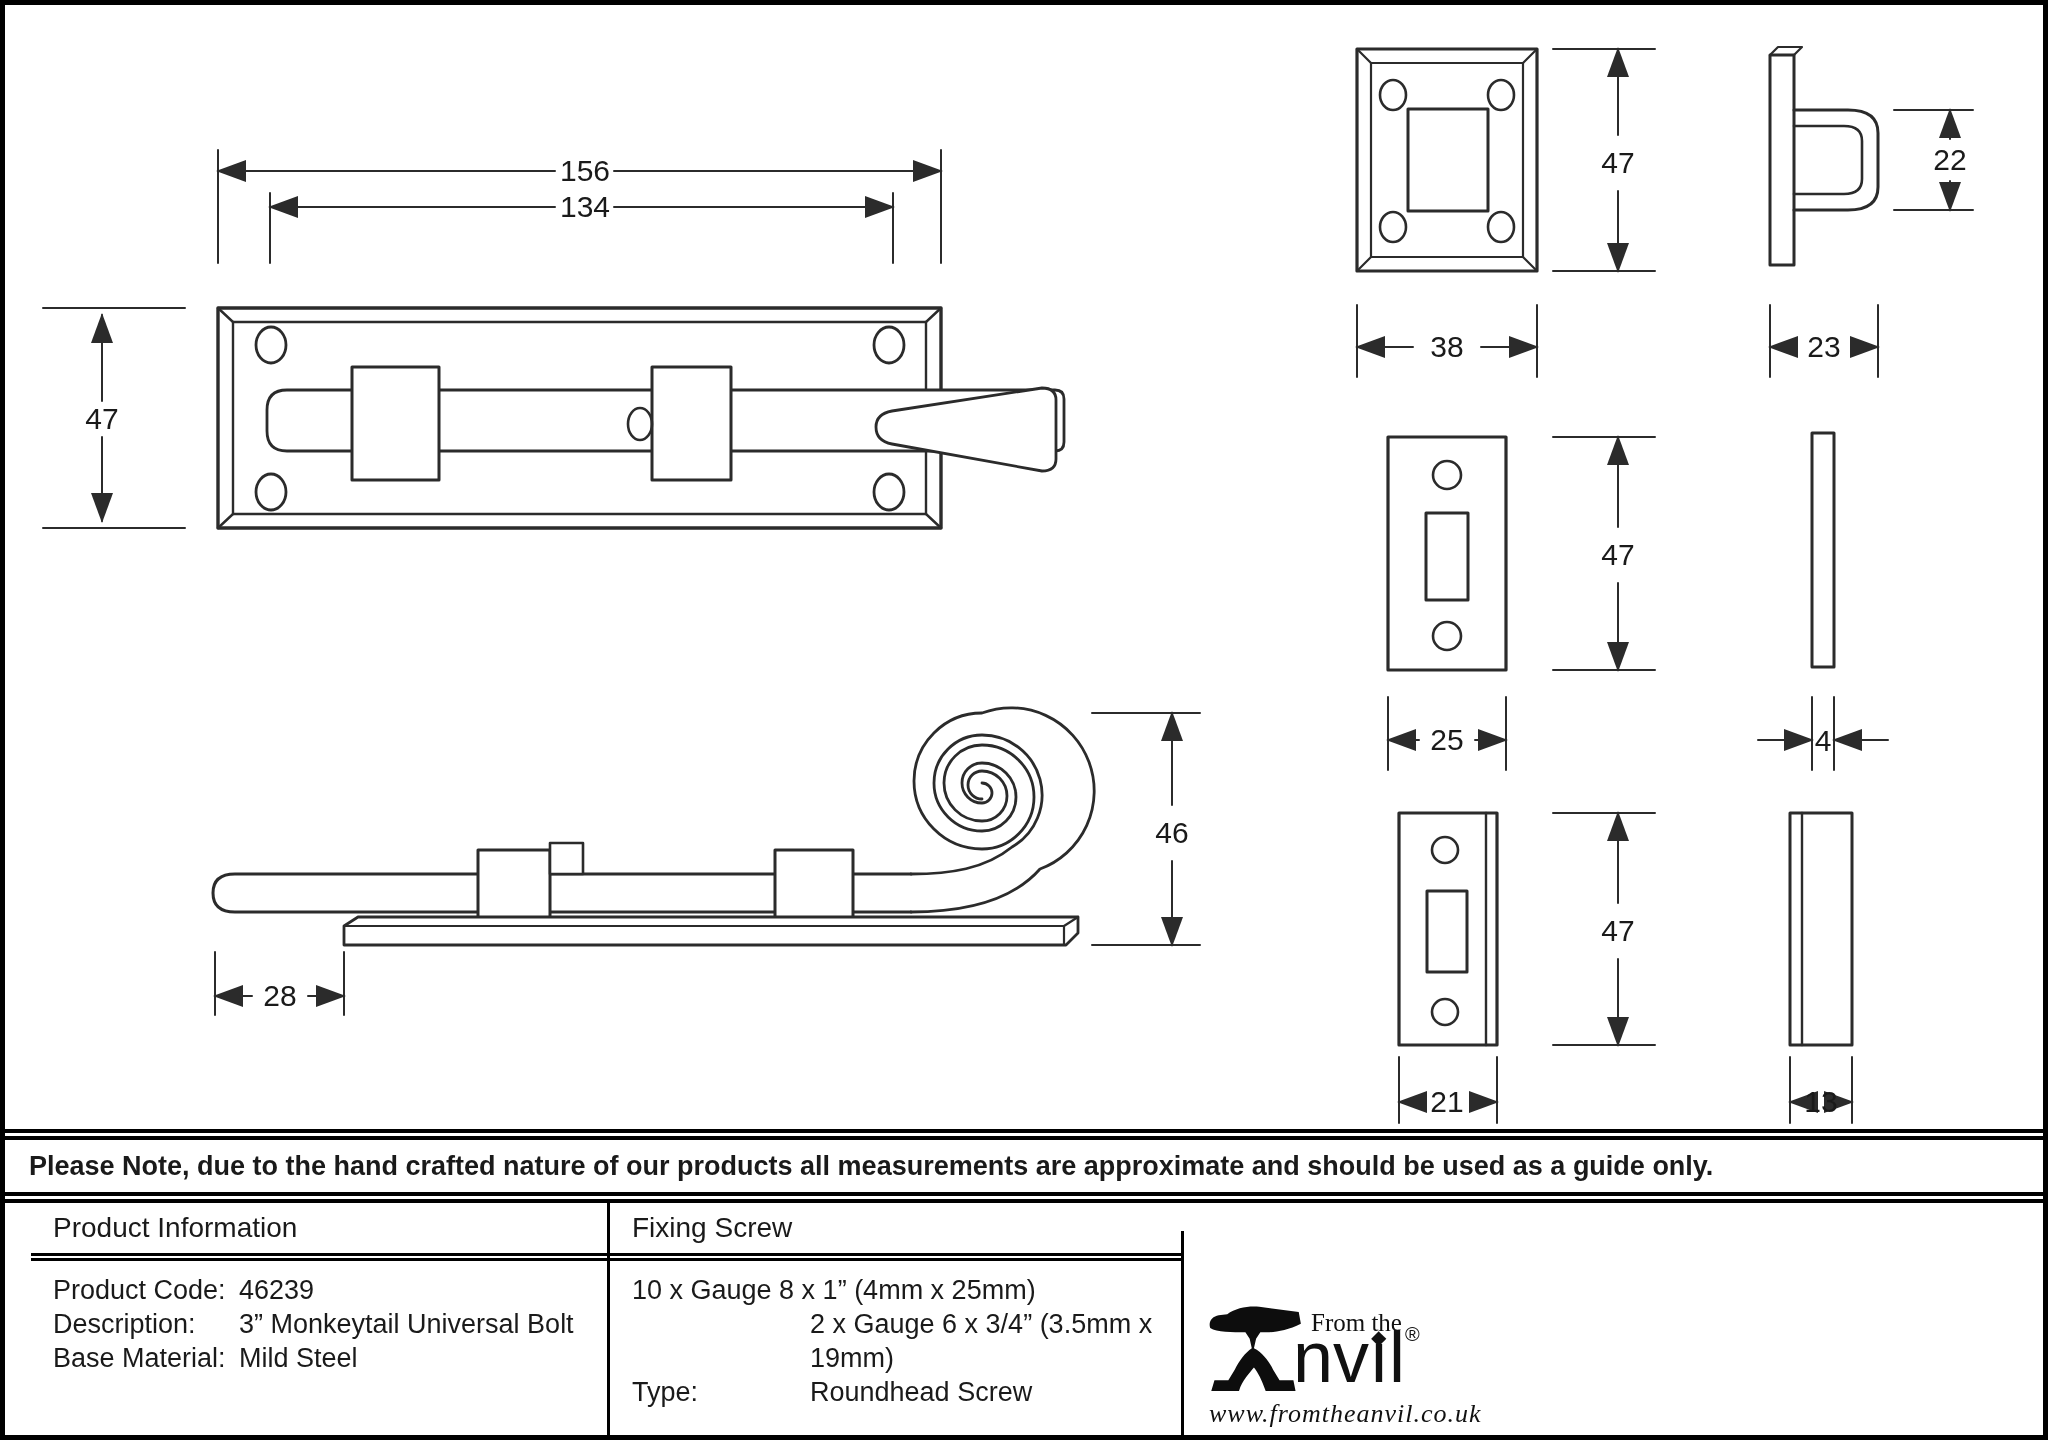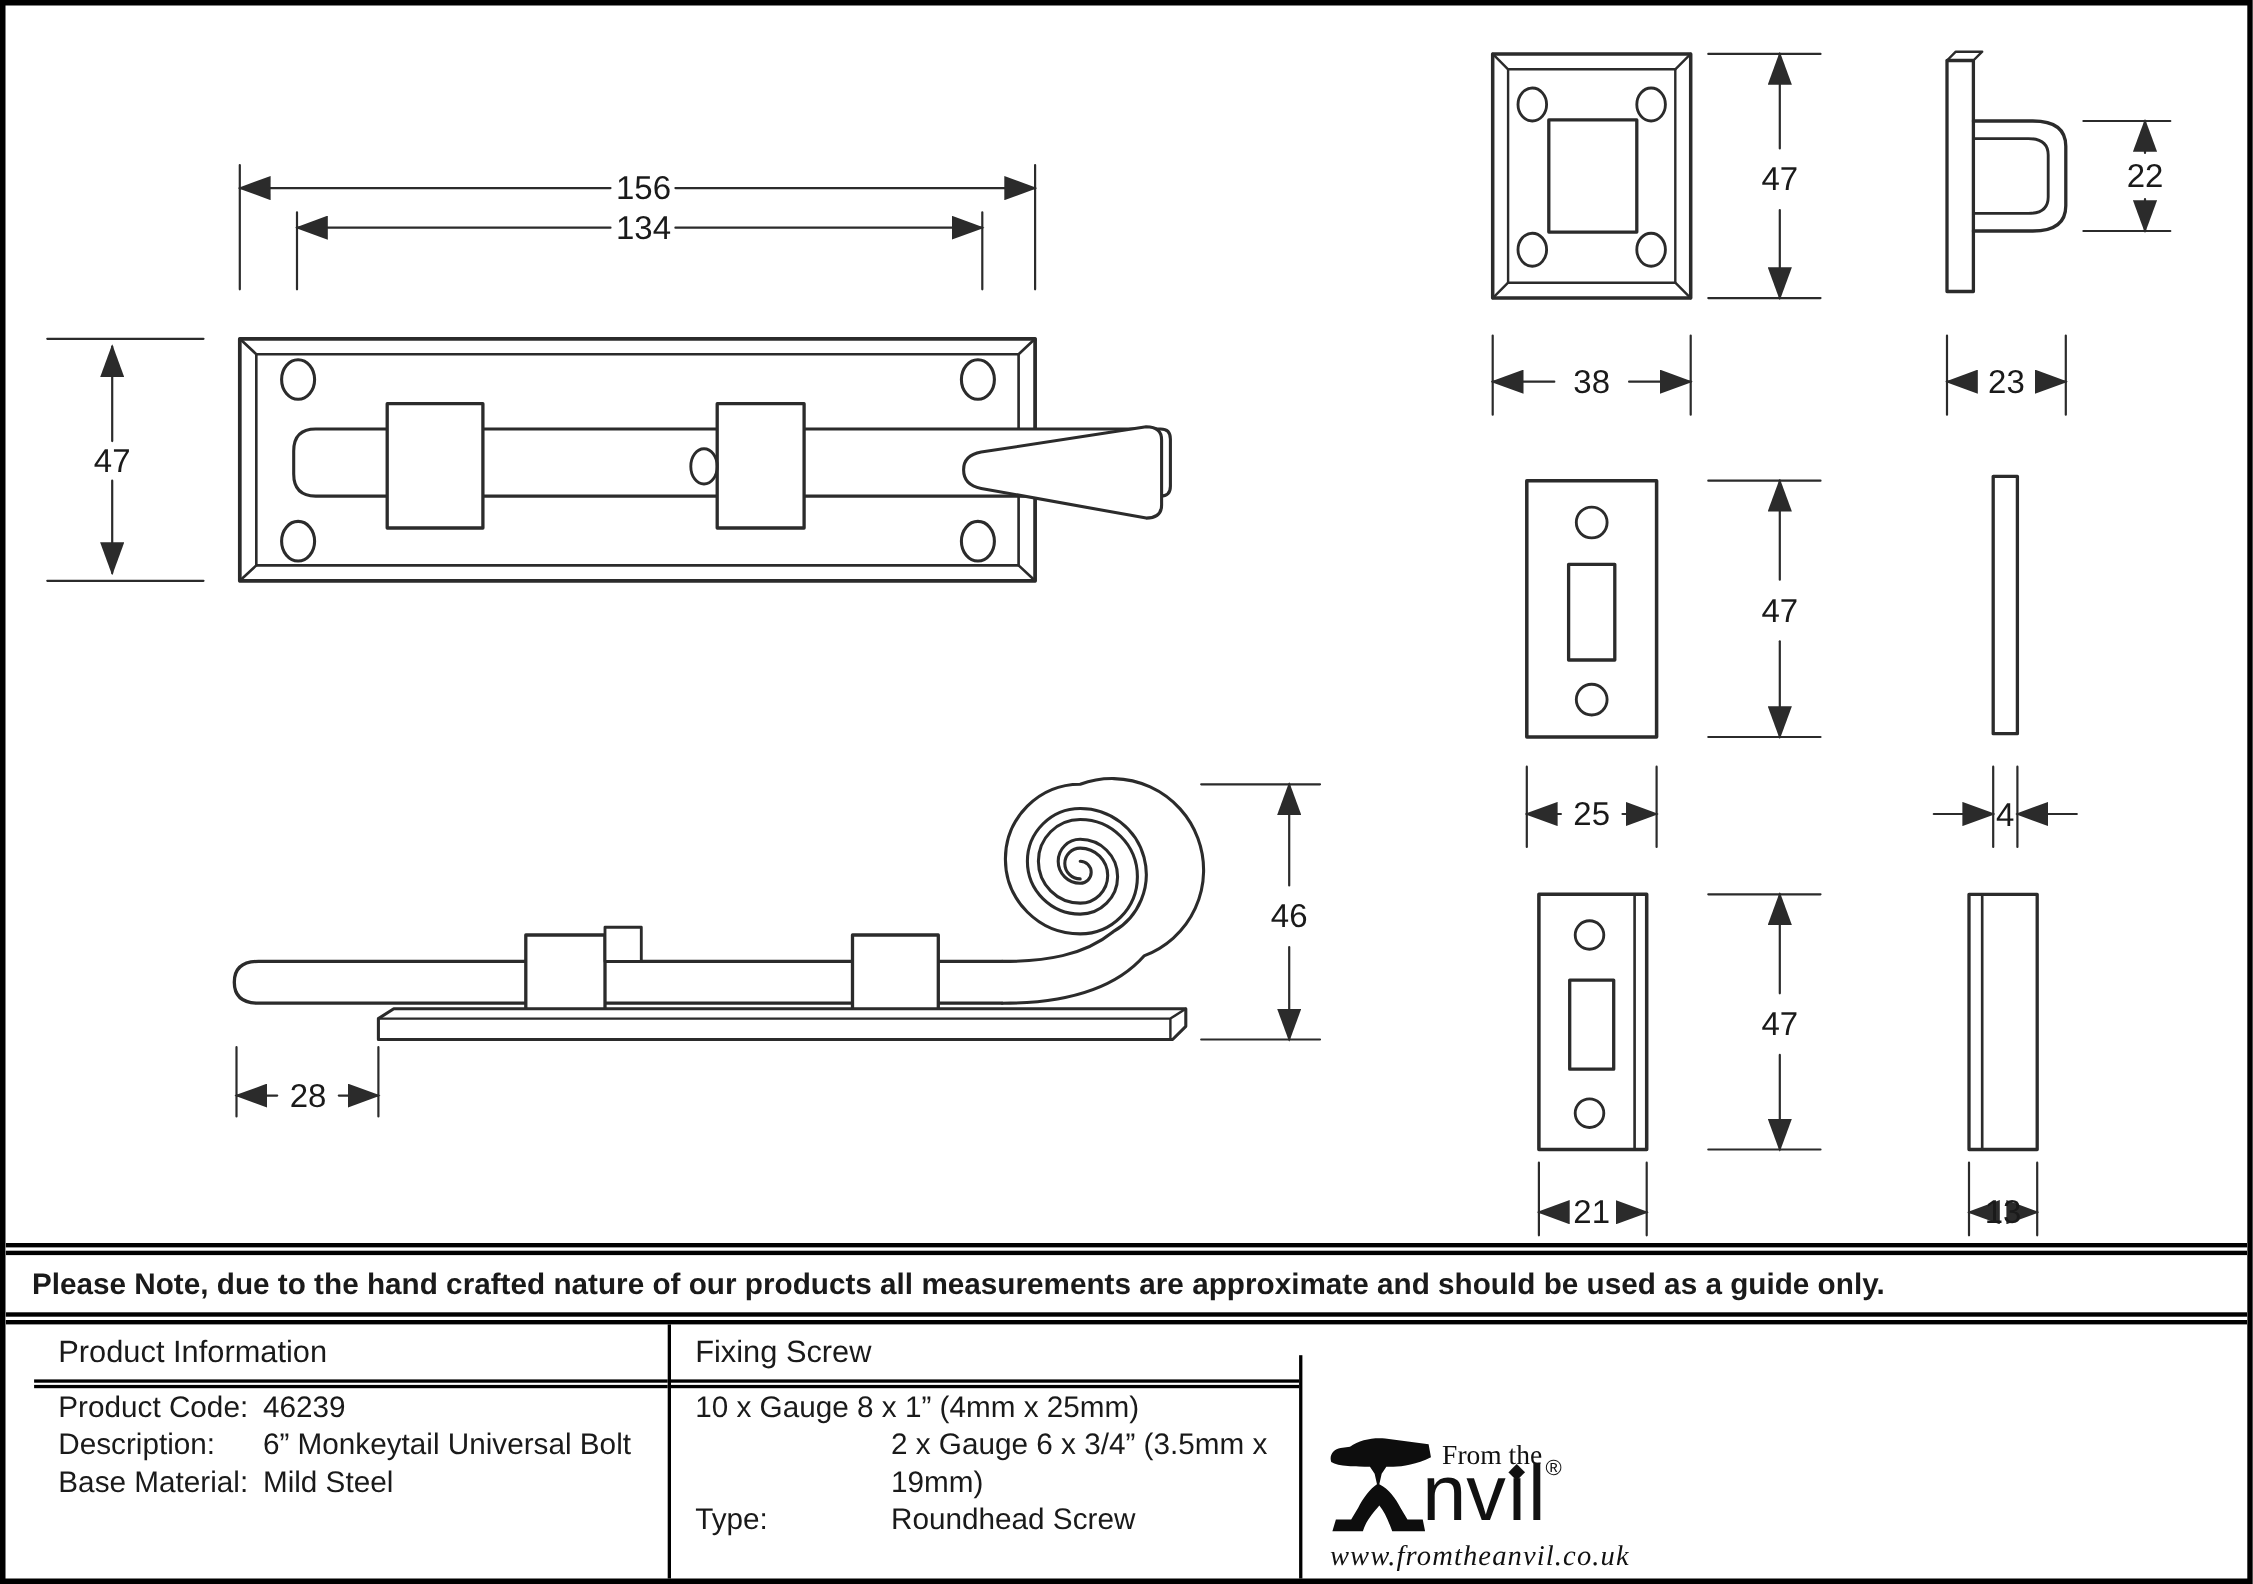--- a/index.html
+++ b/index.html
@@ -12,21 +12,21 @@
   .dimtxt{font-size:30px;fill:#1a1a1a;text-anchor:middle;}
   .hsep{height:11px;box-sizing:border-box;border-top:4px solid #000;border-bottom:4px solid #000;background:#fff;}
   .note-row{height:52px;display:flex;align-items:center;padding-left:24px;font-size:27px;font-weight:bold;}
   .tbl{display:flex;height:236px;}
   .col{box-sizing:border-box;}
   .col1{width:576px;margin-left:26px;}
   .col2{width:536px;border-left:3px solid #000;}
   .col3{width:574px;border-left:3px solid #000;}
   .col4{width:349px;border-left:3px solid #000;display:flex;align-items:flex-end;justify-content:center;margin-top:28px;}
   .col-hdr{height:50px;box-sizing:content-box;border-bottom:8px double #000;display:flex;align-items:center;padding-left:22px;font-size:28px;}
-  .col-body{padding:0 0 0 22px;font-size:27px;line-height:34px;}
+  .col-body{padding:12px 0 0 22px;font-size:27px;line-height:34px;}
   .kv{display:flex;}
   .kv .k{width:186px;flex:none;}
   .col3 .kv .k{width:178px;flex:none;}
   .list-item{white-space:nowrap;}
   
   .logo{position:relative;width:300px;height:140px;}
   .anvil-glyph{position:absolute;left:0;top:6px;width:96px;height:92px;}
   .from-the{position:absolute;left:104px;top:10px;font-family:"Liberation Serif",serif;font-size:25px;color:#111;}
   .anvil-word{position:absolute;left:86px;top:22px;font-family:Liberation Sans, sans-serif;font-size:72px;line-height:72px;color:#111;}
   .anvil-word .iwrap{position:relative;}
@@ -211,21 +211,21 @@
 
     <div class="col col1">
       <div class="col-hdr">Product Information</div>
       <div class="col-body">
         <div class="kv">
           <span class="k">Product Code:</span>
           <span class="v">46239</span>
         </div>
         <div class="kv">
           <span class="k">Description:</span>
-          <span class="v">6” Monkeytail Universal Bolt</span>
+          <span class="v">3” Monkeytail Universal Bolt</span>
         </div>
         <div class="kv">
           <span class="k">Base Material:</span>
           <span class="v">Mild Steel</span>
         </div>
       </div>
     </div>
 
 
     <div class="col col3">

